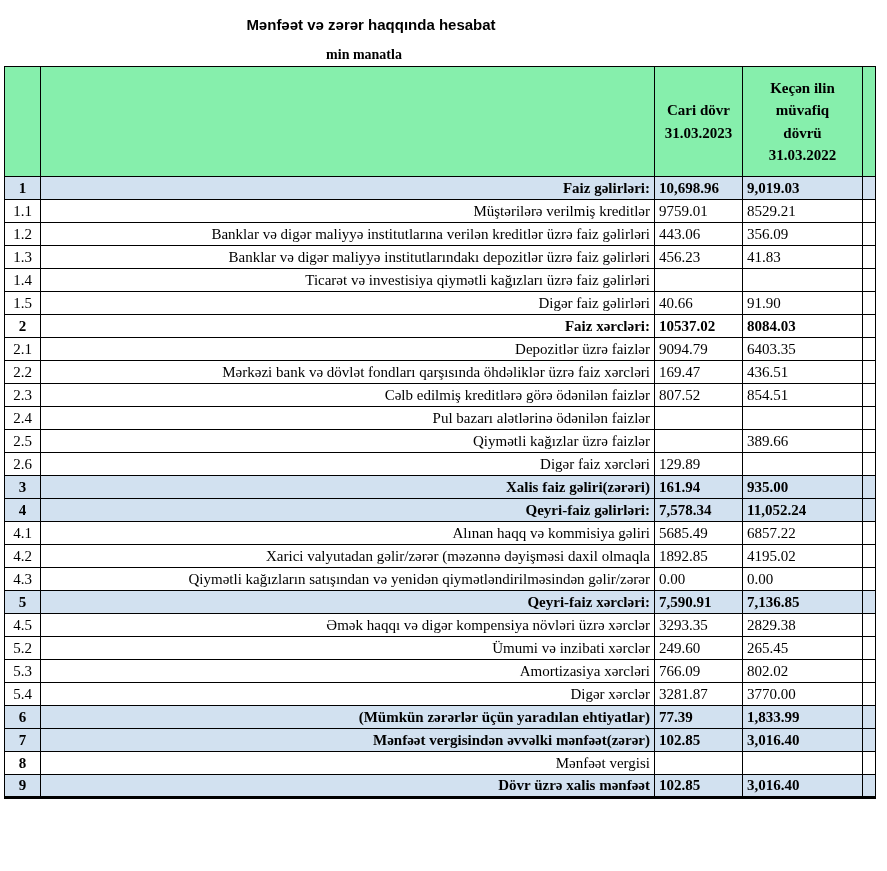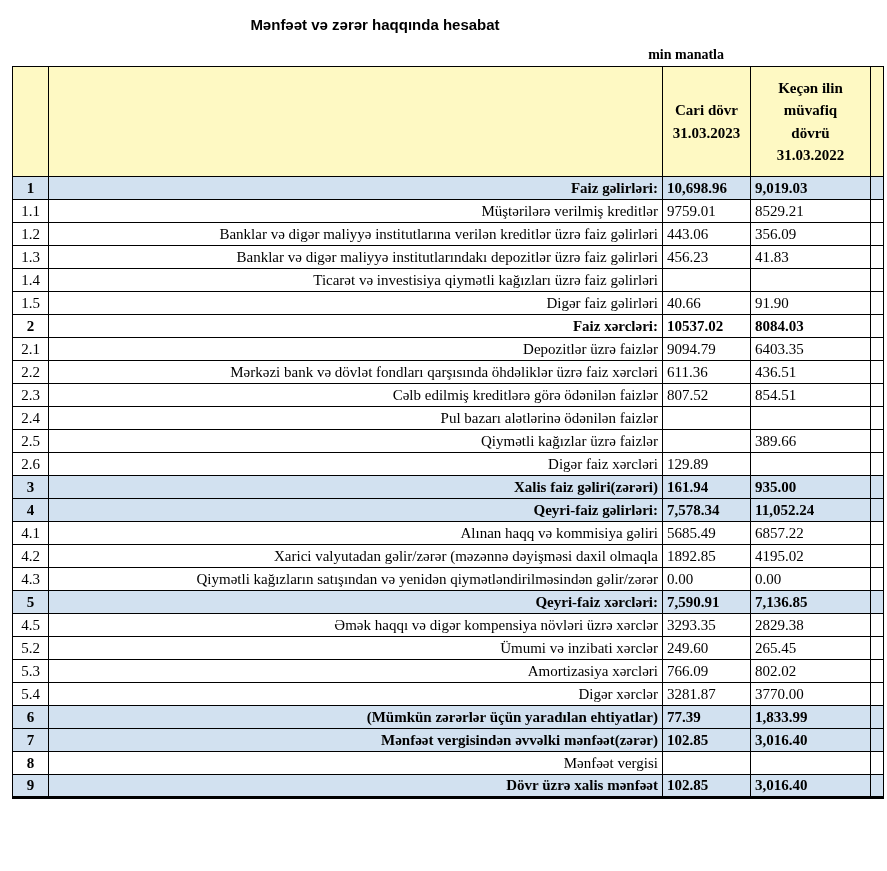--- a/index.html
+++ b/index.html
@@ -6,52 +6,52 @@
     margin: 0;
     padding: 0;
     background: #ffffff;
     color: #000000;
     font-family: "Liberation Serif", serif;
   }
   .page {
     width: 746px;
     min-height: 871px;
     box-sizing: border-box;
-    padding: 6px 8px 10px 12px;
+    padding: 6px 8px 10px 4px;
     background: #ffffff;
   }
   .title {
     text-align: center;
     font-family: "Liberation Sans", sans-serif;
     font-weight: bold;
     font-size: 15px;
     margin: 10px 0 14px 0;
   }
   .unit {
-    text-align: right;
+    text-align: center;
     font-weight: bold;
     font-size: 14px;
     padding-right: 14px;
     margin-bottom: 3px;
   }
   table.pnl {
     border-collapse: collapse;
     width: 871px;
     table-layout: fixed;
     font-size: 15px;
     border: 1px solid #000;
     border-bottom: 3px solid #000;
   }
   .pnl th, .pnl td {
     border: 1px solid #000;
     box-sizing: border-box;
     overflow: hidden;
   }
   .pnl thead th {
-    background: #fef9c3;
+    background: #86efac;
     height: 110px;
     vertical-align: middle;
     text-align: center;
     font-weight: bold;
     white-space: pre-line;
     line-height: 1.5;
     padding: 0 2px;
   }
   .col-num    { width: 36px; }
   .col-desc   { width: 614px; }
@@ -146,21 +146,21 @@
         <tr>
           <td class="num">2.1</td>
           <td class="desc">Depozitlər üzrə faizlər</td>
           <td class="val">9094.79</td>
           <td class="val">6403.35</td>
           <td class="spacer"></td>
         </tr>
         <tr>
           <td class="num">2.2</td>
           <td class="desc">Mərkəzi bank və dövlət fondları qarşısında öhdəliklər üzrə faiz xərcləri</td>
-          <td class="val">611.36</td>
+          <td class="val">169.47</td>
           <td class="val">436.51</td>
           <td class="spacer"></td>
         </tr>
         <tr>
           <td class="num">2.3</td>
           <td class="desc">Cəlb edilmiş kreditlərə görə ödənilən faizlər</td>
           <td class="val">807.52</td>
           <td class="val">854.51</td>
           <td class="spacer"></td>
         </tr>

